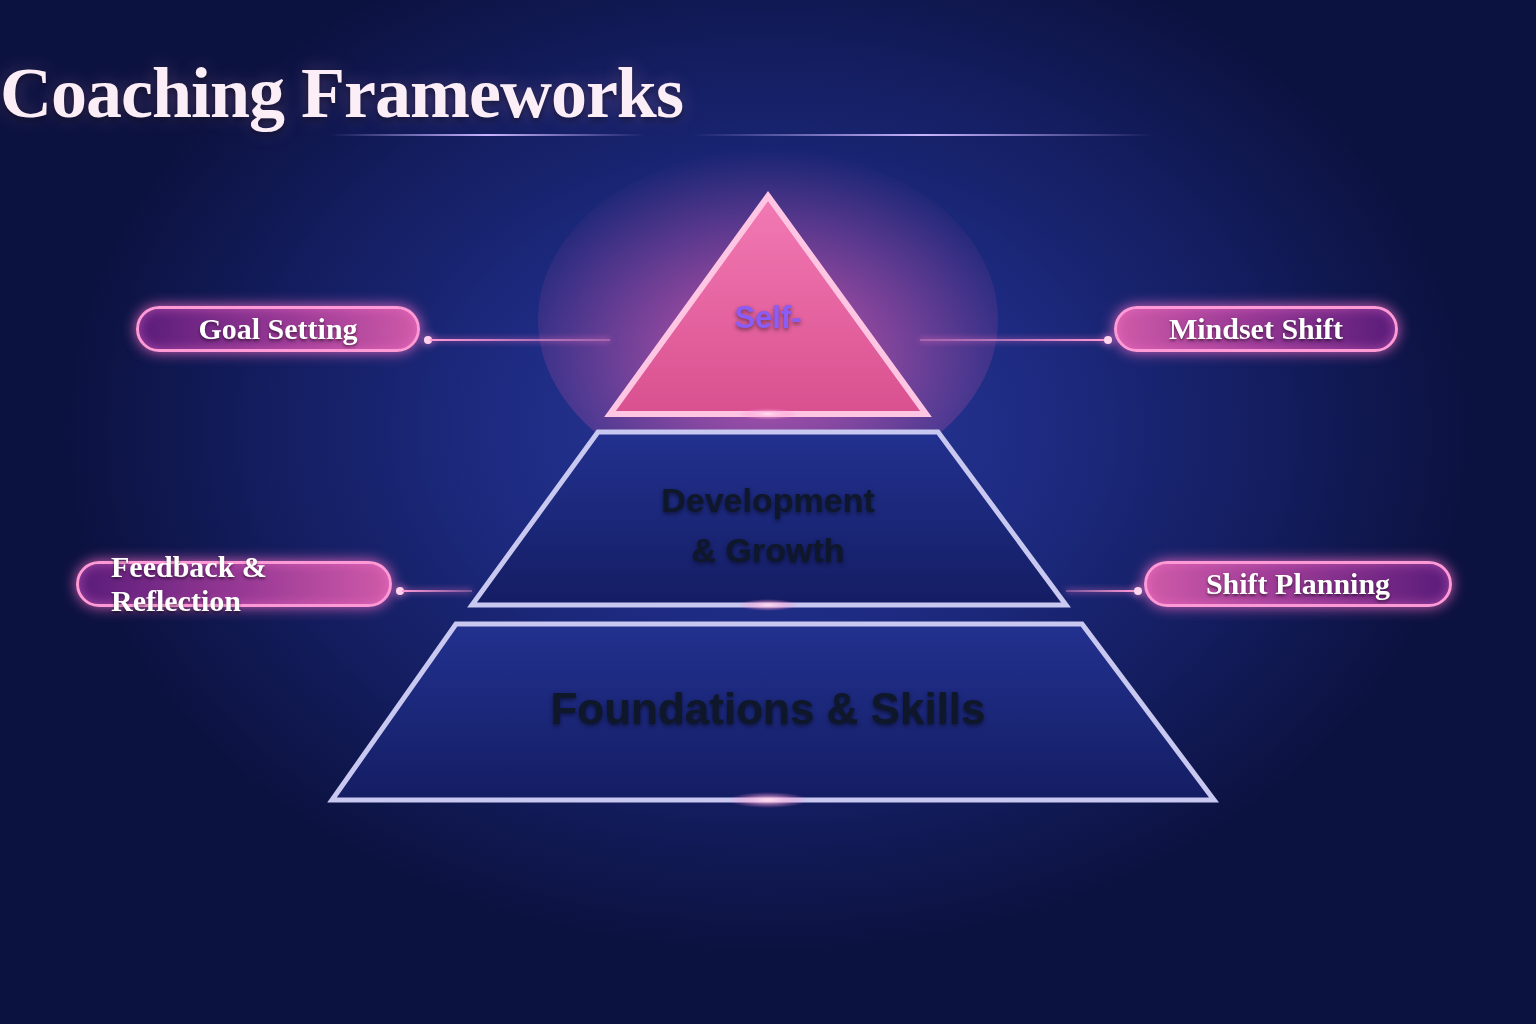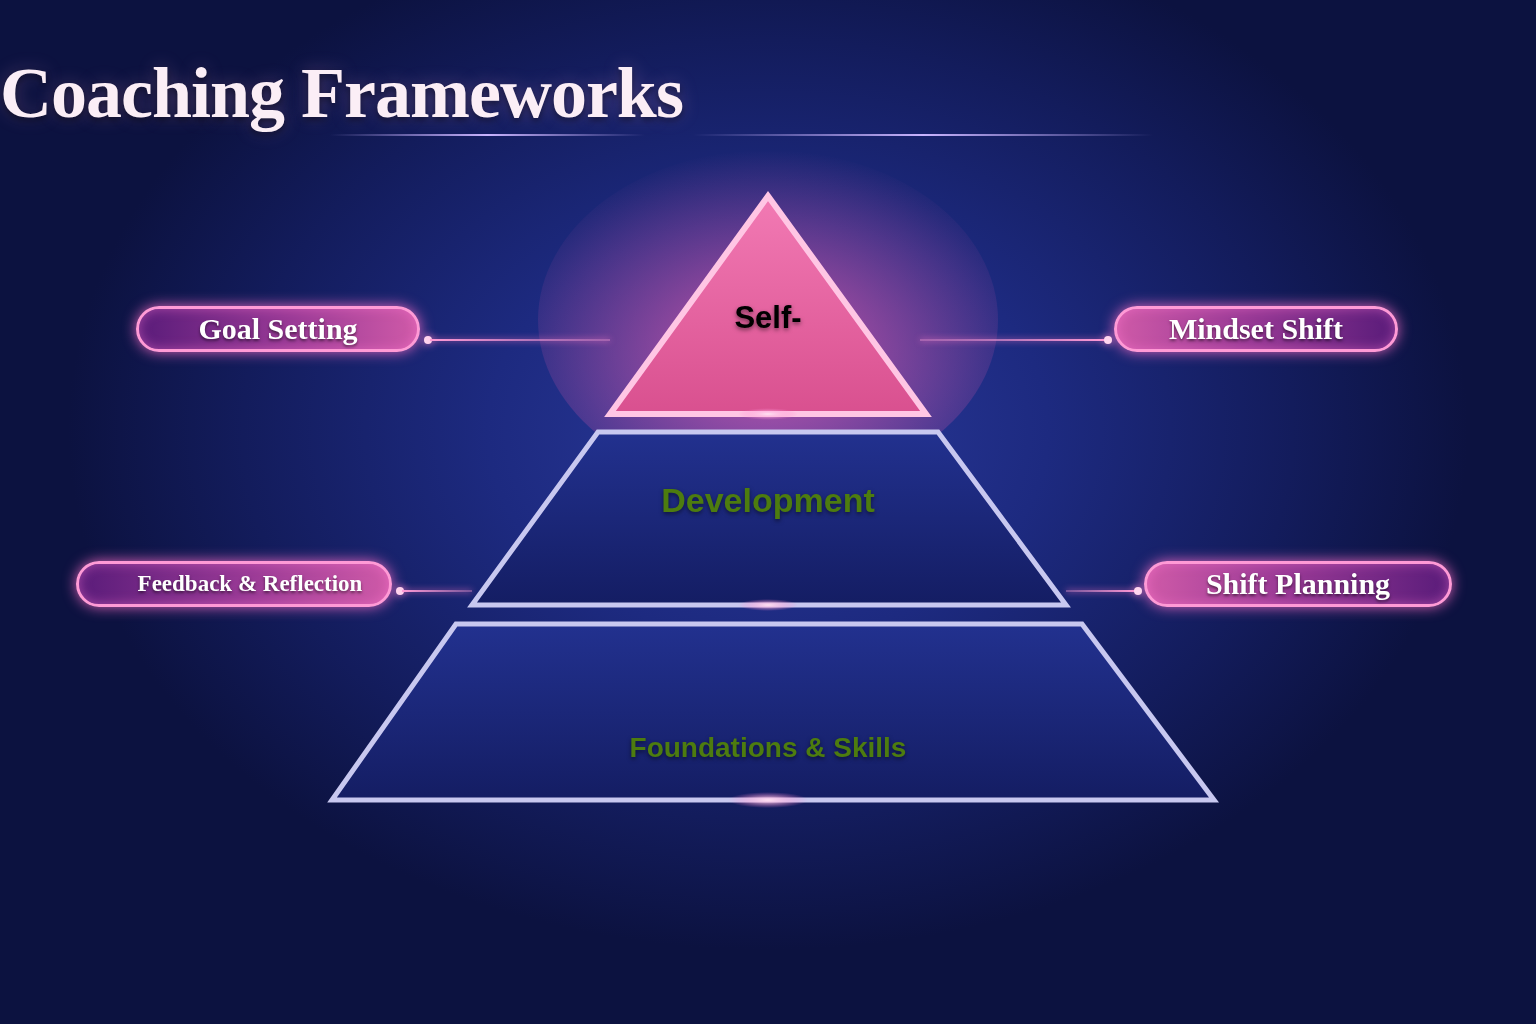--- a/index.html
+++ b/index.html
@@ -13,21 +13,21 @@
     font-size:72px; font-weight:bold; letter-spacing:-1px;
     color:#fbeef6;
     text-shadow: 0 3px 6px rgba(0,0,0,0.45), 0 0 18px rgba(255,170,220,0.25);
   }
   .title-rule {
     position:absolute; top:134px; height:2px;
     background: linear-gradient(90deg, rgba(200,170,255,0) 0%, #c9b4ff 50%, rgba(200,170,255,0) 100%);
   }
   svg.pyr { position:absolute; left:0; top:0; }
   .tier-label {
-    position:absolute; text-align:center; color:#4d7c0f; font-weight:bold;
+    position:absolute; text-align:center; color:#0f172a; font-weight:bold;
     font-family:"Liberation Sans", "DejaVu Sans", sans-serif;
     text-shadow: 0 2px 4px rgba(0,0,0,0.5);
   }
   .side-box {
     position:absolute; height:46px; border:3px solid #ff9ad6; border-radius:28px;
     box-shadow: 0 0 14px rgba(255,110,200,0.85), inset 0 0 12px rgba(255,120,210,0.45);
     background: linear-gradient(90deg, #5a1c7a 0%, #9a3a96 55%, #cf5aa8 100%);
     display:flex; align-items:center; justify-content:center;
     color:#fff; font-weight:bold; font-size:30px;
     font-family:Liberation Serif, serif;
@@ -74,43 +74,44 @@
   </defs>
   <ellipse cx="768" cy="320" rx="230" ry="170" fill="url(#topGlow)"></ellipse>
   <polygon points="768,196 926,414 610,414" fill="url(#topFill)" stroke="#ffc6e4" stroke-width="6"></polygon>
   <polygon points="598,432 938,432 1066,605 472,605" fill="url(#tierFill)" stroke="#c8c8f0" stroke-width="5"></polygon>
   <polygon points="456,624 1082,624 1214,800 332,800" fill="url(#tierFill)" stroke="#c8c8f0" stroke-width="5"></polygon>
   <ellipse cx="768" cy="414" rx="30" ry="6" fill="url(#spark)"></ellipse>
   <ellipse cx="768" cy="605" rx="30" ry="6" fill="url(#spark)"></ellipse>
   <ellipse cx="768" cy="800" rx="40" ry="8" fill="url(#spark)"></ellipse>
 </svg>
 
-<div class="tier-label" style="left:618px; width:300px; top:296px; font-size:31px; line-height:44px; color:#000000;">
+<div class="tier-label" style="left:618px; width:300px; top:296px; font-size:31px; line-height:44px; color:#8b5cf6;">
   <div>Self-</div>
 </div>
 <div class="tier-label" style="left:568px; width:400px; top:475px; font-size:34px; line-height:50px;">
   <div>Development</div>
+  <div>&amp; Growth</div>
 </div>
-<div class="tier-label" style="left:468px; width:600px; top:725px; font-size:28px; line-height:46px;">
+<div class="tier-label" style="left:468px; width:600px; top:686px; font-size:44px; line-height:46px;">
   <div>Foundations &amp; Skills</div>
 </div>
 
 <div class="side-box" style="left:136px; top:306px; width:284px;">
   <span>Goal Setting</span>
 </div>
 <div class="dot" style="left:424px; top:336px;"></div>
 <div class="connector" style="left:430px; top:339px; width:180px;"></div>
 
 <div class="side-box rev" style="left:1114px; top:306px; width:284px;">
   <span>Mindset Shift</span>
 </div>
 <div class="connector rev" style="left:920px; top:339px; width:186px;"></div>
 <div class="dot" style="left:1104px; top:336px;"></div>
 
-<div class="side-box" style="left:76px; top:561px; width:316px; font-size:23px;padding-left:32px;">
+<div class="side-box" style="left:76px; top:561px; width:316px; font-size:30px;padding-left:32px;">
   <span>Feedback &amp; Reflection</span>
 </div>
 <div class="dot" style="left:396px; top:587px;"></div>
 <div class="connector" style="left:402px; top:590px; width:70px;"></div>
 
 <div class="side-box rev" style="left:1144px; top:561px; width:308px;">
   <span>Shift Planning</span>
 </div>
 <div class="connector rev" style="left:1066px; top:590px; width:70px;"></div>
 <div class="dot" style="left:1134px; top:587px;"></div>

